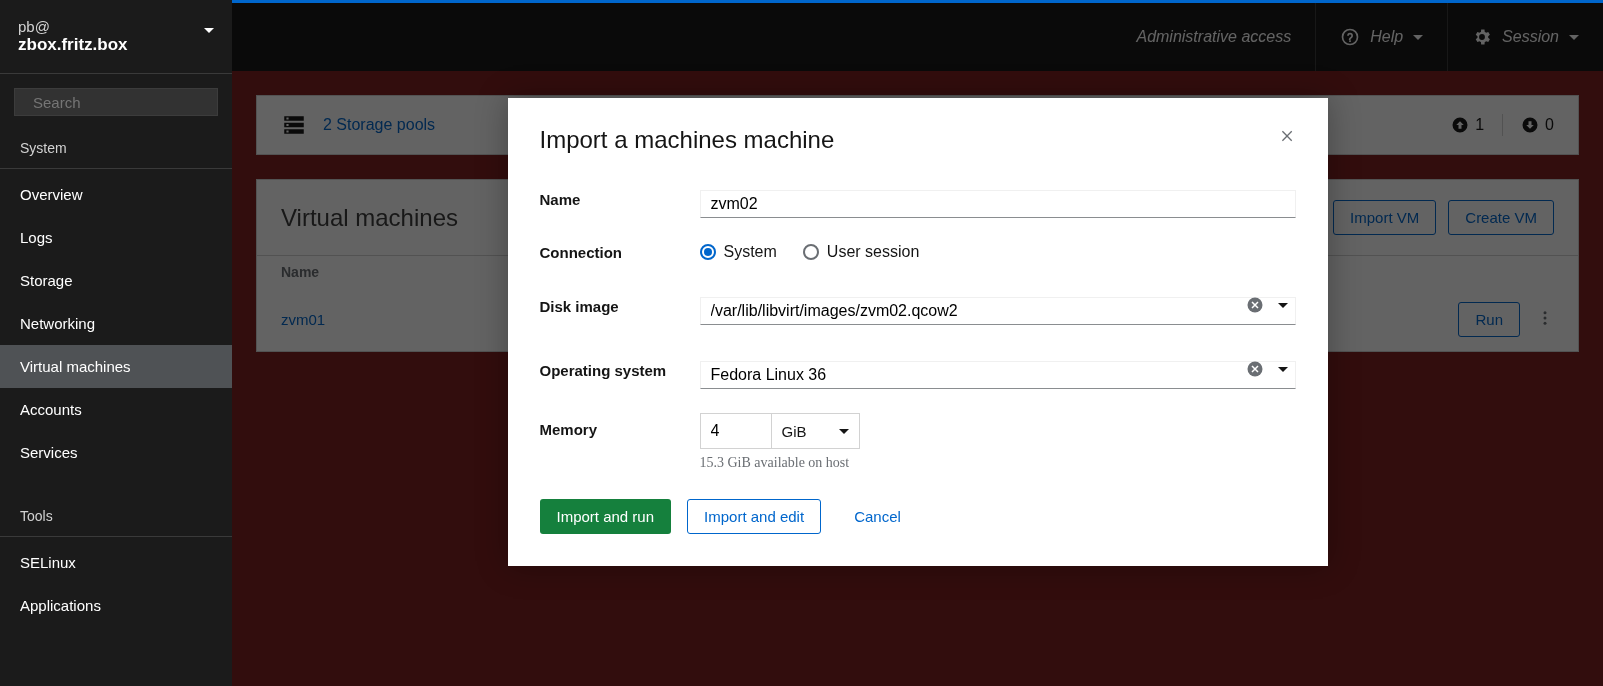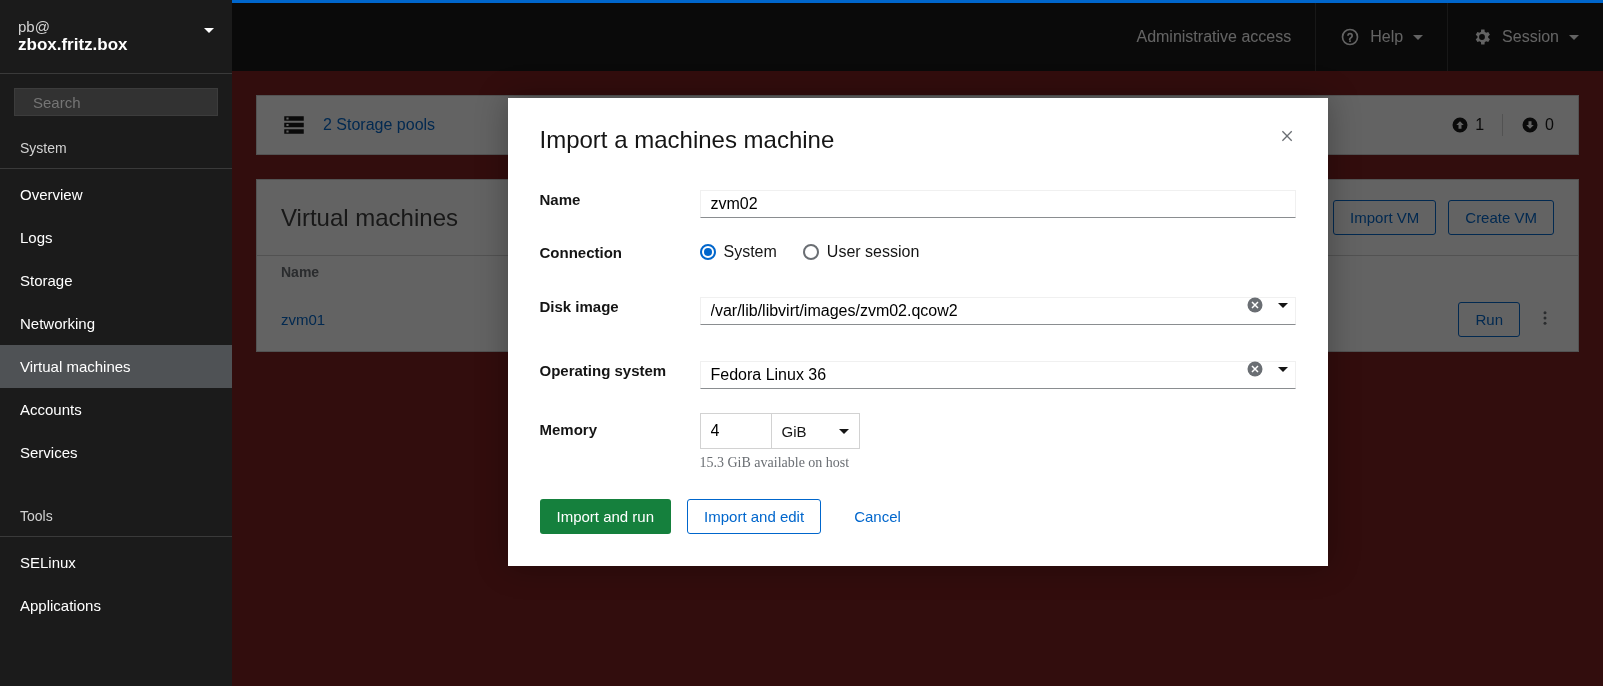--- a/index.html
+++ b/index.html
@@ -15,21 +15,21 @@
   .search-box { margin: 10px 14px 10px 14px; background: #323232; border:1px solid #3c3c3c; height:28px; display:flex; align-items:center; padding:0 10px; color:#d2d2d2;}
   .search-box input { background:transparent; border:none; outline:none; color:#fff; font-size:15px; margin-left:8px; flex:1;}
   .search-box svg { width:16px; height:16px; fill:#d2d2d2;}
   .section-label { font-size: 14px; color:#d2d2d2; padding: 14px 20px 8px 20px; }
   .nav-item { padding: 13px 20px; font-size: 15px; color: #fff; cursor:pointer;}
   .nav-item.active { background:#4f5255;}
   .divider { border-top:1px solid #3a3a3a; margin: 4px 0;}
 
   
   .topbar { position:absolute; left:232px; right:0; top:0; height:71px; background:#151515; border-top:3px solid #0066cc; color:#fff; display:flex; justify-content:flex-end; align-items:center; font-size:16px;}
-  .topbar .item { padding: 0 24px; height:100%; display:flex; align-items:center; gap:10px; border-left:1px solid #3a3a3a; cursor:pointer;}
+  .topbar .item { padding: 0 24px; height:100%; display:flex; align-items:center; gap:10px; border-left:1px solid #3a3a3a; cursor:pointer;font-style:italic;}
   .topbar .item.noborder { border-left:none;}
   .topbar svg.icon { width:20px; height:20px; fill:#fff;}
   .caret-down { width:0;height:0;border-left:5px solid transparent;border-right:5px solid transparent;border-top:5px solid #fff; display:inline-block;}
   .caret-down.dark { border-top-color:#151515;}
 
   
   .main { position:absolute; left:232px; right:0; top:71px; bottom:0; background:#7f1d1d; padding:24px;}
   .card { background:#fff; border:1px solid #d2d2d2; }
   .storage-card { display:flex; align-items:center; justify-content:space-between; padding:16px 24px; margin-bottom:24px;}
   .storage-left { display:flex; align-items:center; gap:16px;}

